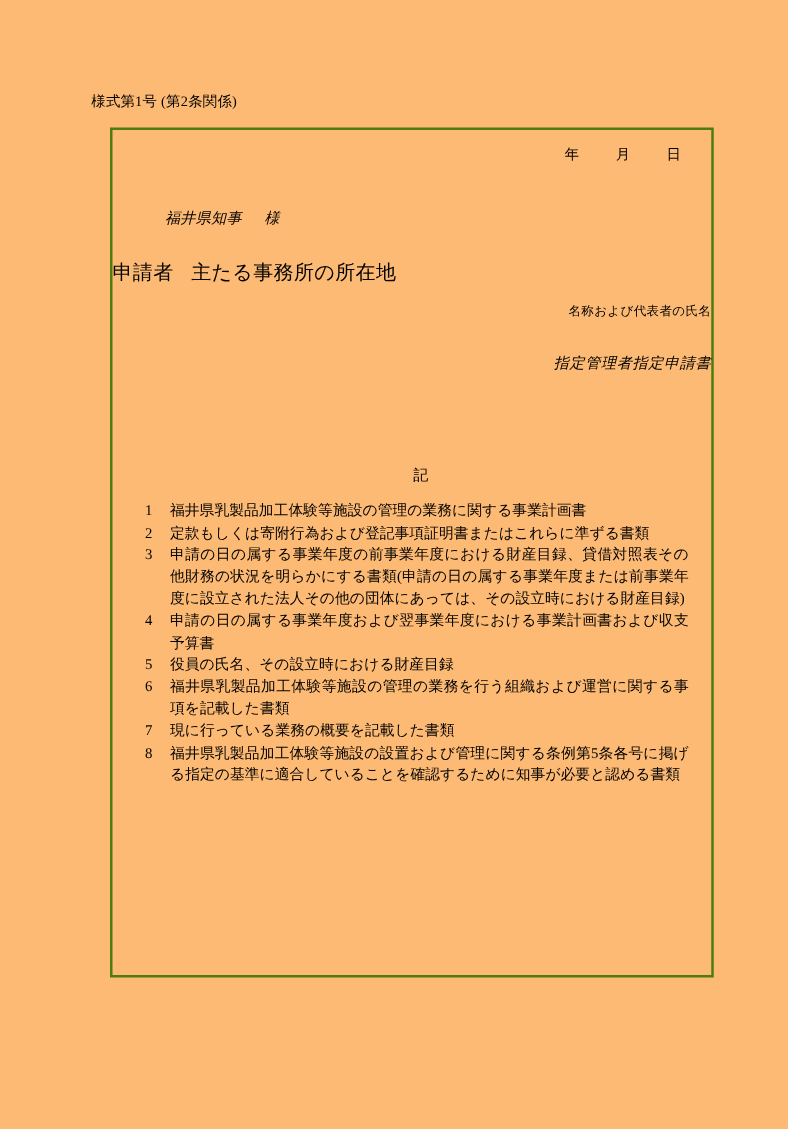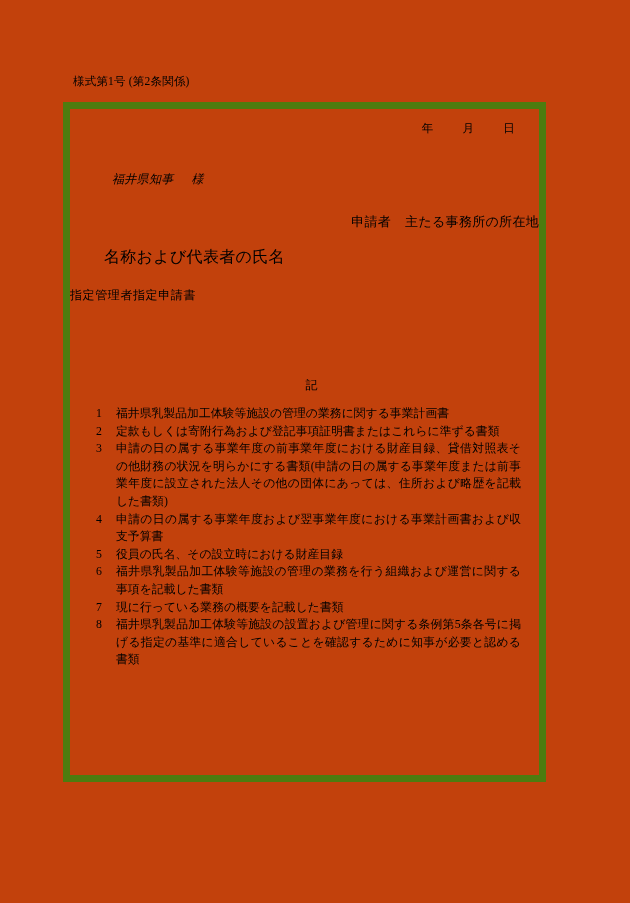--- a/index.html
+++ b/index.html
@@ -14,37 +14,37 @@
     color: #000000;
     position: relative;
     overflow: hidden;
   }
   .page {
     position: absolute;
     left: 0;
     top: 0;
     width: 630px;
     height: 903px;
-    background: #c2410c;
+    background: #fdba74;
   }
   .form-code {
     position: absolute;
     left: 73px;
     top: 74px;
     font-size: 11.5px;
     letter-spacing: 0.2px;
     white-space: nowrap;
   }
   .frame {
     position: absolute;
-    left: 63px;
+    left: 88px;
     top: 102px;
     width: 483px;
     height: 680px;
-    border: 7px solid #4d7c0f;
+    border: 2px solid #4d7c0f;
     box-sizing: border-box;
   }
   .inner {
     position: absolute;
     left: 0;
     top: 0;
     right: 0;
     bottom: 0;
     padding: 0;
   }
@@ -73,47 +73,48 @@
     font-style: italic;
   }
   .addressee .honorific {
     margin-left: 18px;
   }
   .applicant-1 {
     position: absolute;
     left: 0;
     right: 0;
     top: 104px;
-    text-align: right;
-    font-size: 13px;
-    letter-spacing: 0.3px;
-  }
-  .applicant-1 .label {
-    margin-right: 14px;
-  }
-  .applicant-2 {
-    position: absolute;
-    left: 0;
-    right: 0;
-    top: 138px;
     text-align: left;
     font-size: 16px;
     letter-spacing: 0.3px;
+  }
+  .applicant-1 .label {
+    margin-right: 14px;
+  }
+  .applicant-2 {
+    position: absolute;
+    left: 0;
+    right: 0;
+    top: 138px;
+    text-align: right;
+    font-size: 10px;
+    letter-spacing: 0.3px;
     padding-left: 34px;
     box-sizing: border-box;
     font-family: Liberation Mono, monospace;
   }
   .doc-title {
     position: absolute;
     left: 0;
     right: 0;
     top: 178px;
-    text-align: left;
+    text-align: right;
     font-size: 12px;
     letter-spacing: 0.6px;
+    font-style: italic;
   }
   .body-para {
     position: absolute;
     left: 16px;
     right: 16px;
     top: 206px;
     font-size: 11.8px;
     line-height: 18.6px;
     text-align: justify;
     text-indent: 12px;
@@ -192,21 +193,21 @@
         <div class="list-item">
           <div class="list-num">1</div>
           <div class="list-text">福井県乳製品加工体験等施設の管理の業務に関する事業計画書</div>
         </div>
         <div class="list-item">
           <div class="list-num">2</div>
           <div class="list-text">定款もしくは寄附行為および登記事項証明書またはこれらに準ずる書類</div>
         </div>
         <div class="list-item">
           <div class="list-num">3</div>
-          <div class="list-text">申請の日の属する事業年度の前事業年度における財産目録、貸借対照表その他財務の状況を明らかにする書類(申請の日の属する事業年度または前事業年度に設立された法人その他の団体にあっては、住所および略歴を記載した書類)</div>
+          <div class="list-text">申請の日の属する事業年度の前事業年度における財産目録、貸借対照表その他財務の状況を明らかにする書類(申請の日の属する事業年度または前事業年度に設立された法人その他の団体にあっては、その設立時における財産目録)</div>
         </div>
         <div class="list-item">
           <div class="list-num">4</div>
           <div class="list-text">申請の日の属する事業年度および翌事業年度における事業計画書および収支予算書</div>
         </div>
         <div class="list-item">
           <div class="list-num">5</div>
           <div class="list-text">役員の氏名、その設立時における財産目録</div>
         </div>
         <div class="list-item">

